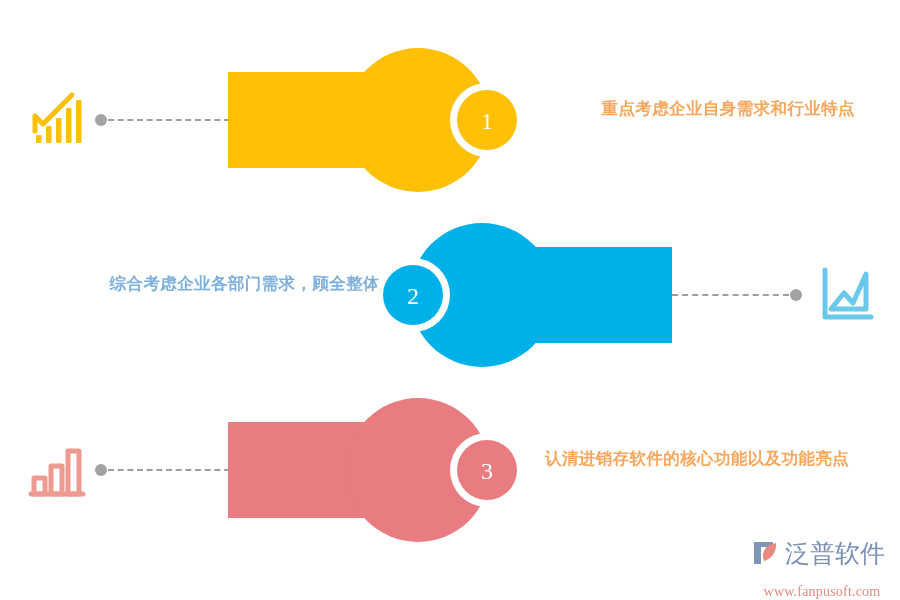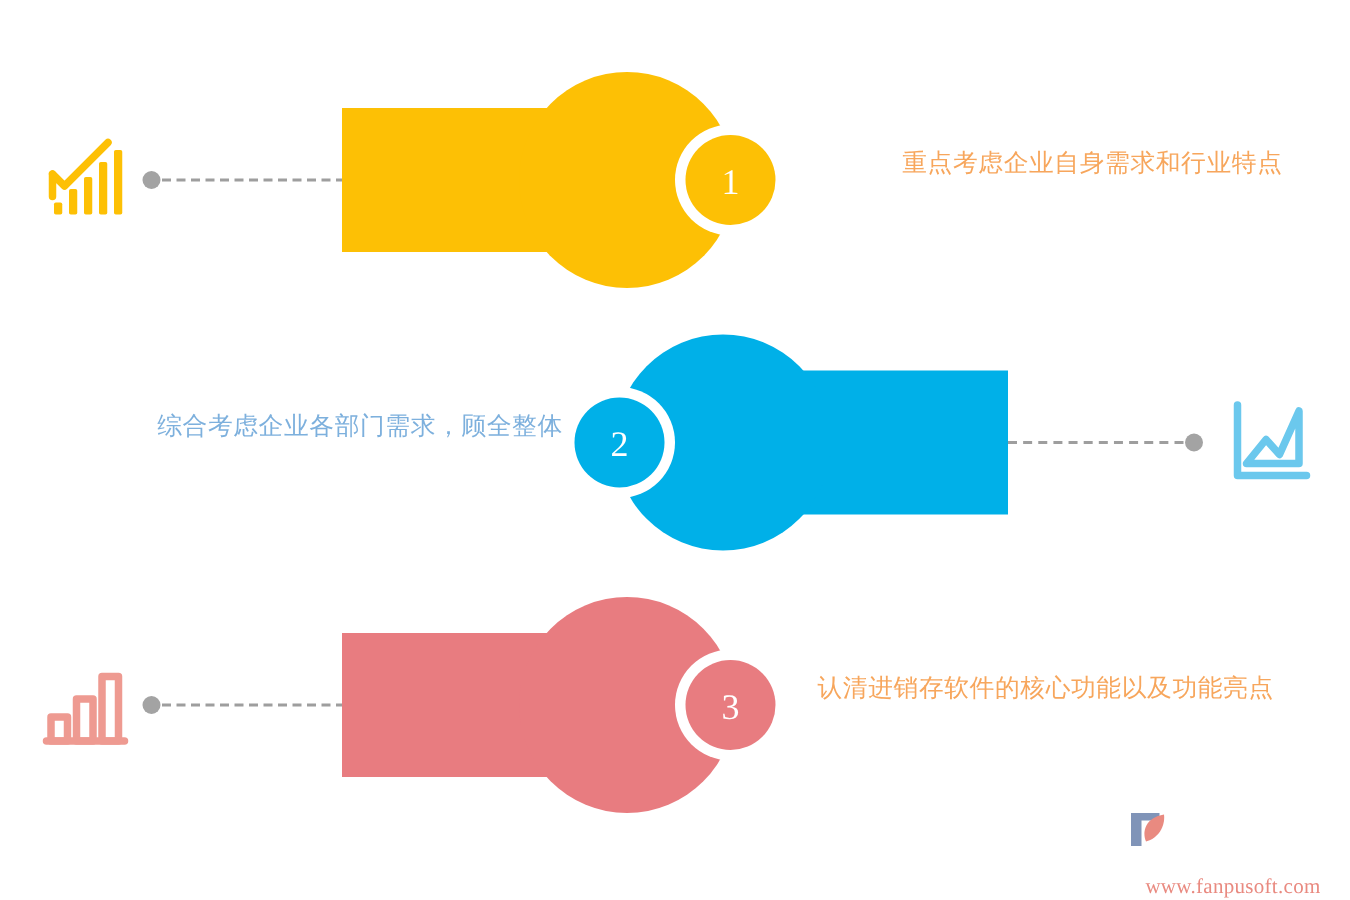--- a/index.html
+++ b/index.html
@@ -93,23 +93,24 @@
 
   
   .desc {
     position: absolute;
     top: 62px;
     width: 310px;
     font-size: 16.5px;
     line-height: 34px;
     font-family: "Liberation Serif", "DejaVu Serif", serif;
     letter-spacing: 0.4px;
+    font-weight: bold;
   }
   #desc-1 { left: 545px; text-align: right; color: #f7a65c; }
-  #desc-2 { left: 100px; width: 280px; text-align: center; color: #7db0dd; }
+  #desc-2 { left: 100px; width: 280px; text-align: right; color: #7db0dd; }
   #desc-3 { left: 545px; width: 325px; color: #f7a65c; }
 
   
   #logo {
     position: absolute;
     left: 752px;
     top: 538px;
     width: 140px;
     height: 52px;
   }
@@ -254,17 +255,18 @@
   </div>
 
   <div id="logo">
     <div id="logo-top">
       <span id="logo-mark">
         <svg viewBox="0 0 30 30" xmlns="http://www.w3.org/2000/svg">
           <path d="M2 4 L21 4 L21 9 L9 9 L9 26 L2 26 Z" fill="#8094B8"></path>
           <path d="M24 5 C12 7 9 16 12 23 C20 21 25 13 24 5 Z" fill="#E98A80"></path>
         </svg>
       </span>
+      <span id="logo-name">泛普软件</span>
     </div>
     <div id="logo-url">www.fanpusoft.com</div>
   </div>
 
 </div>
 
 </body></html>

